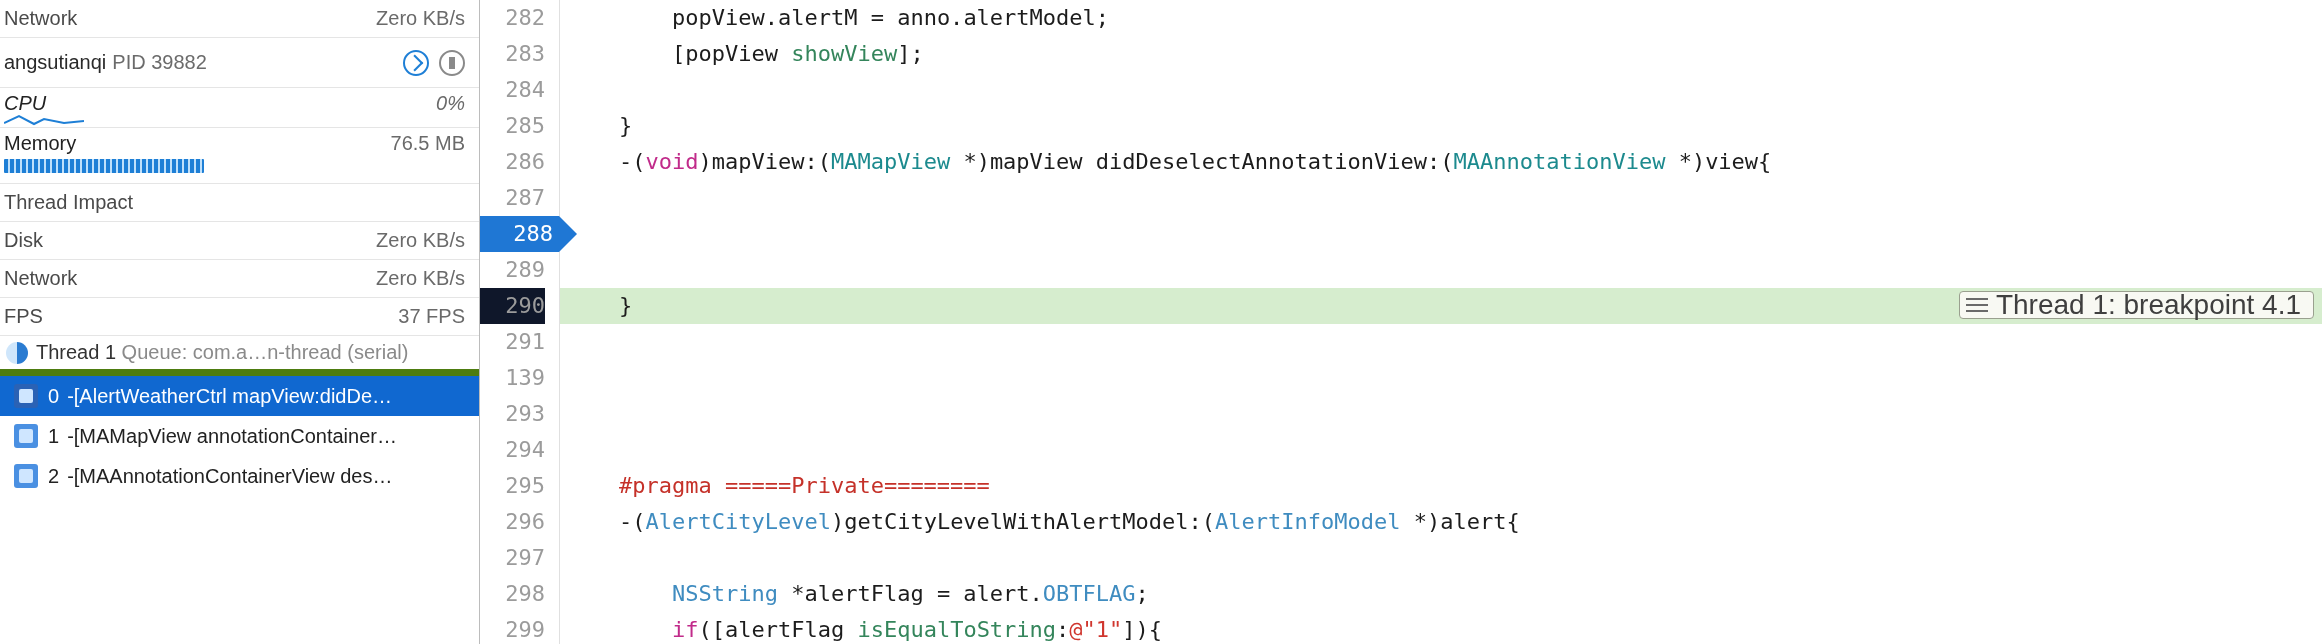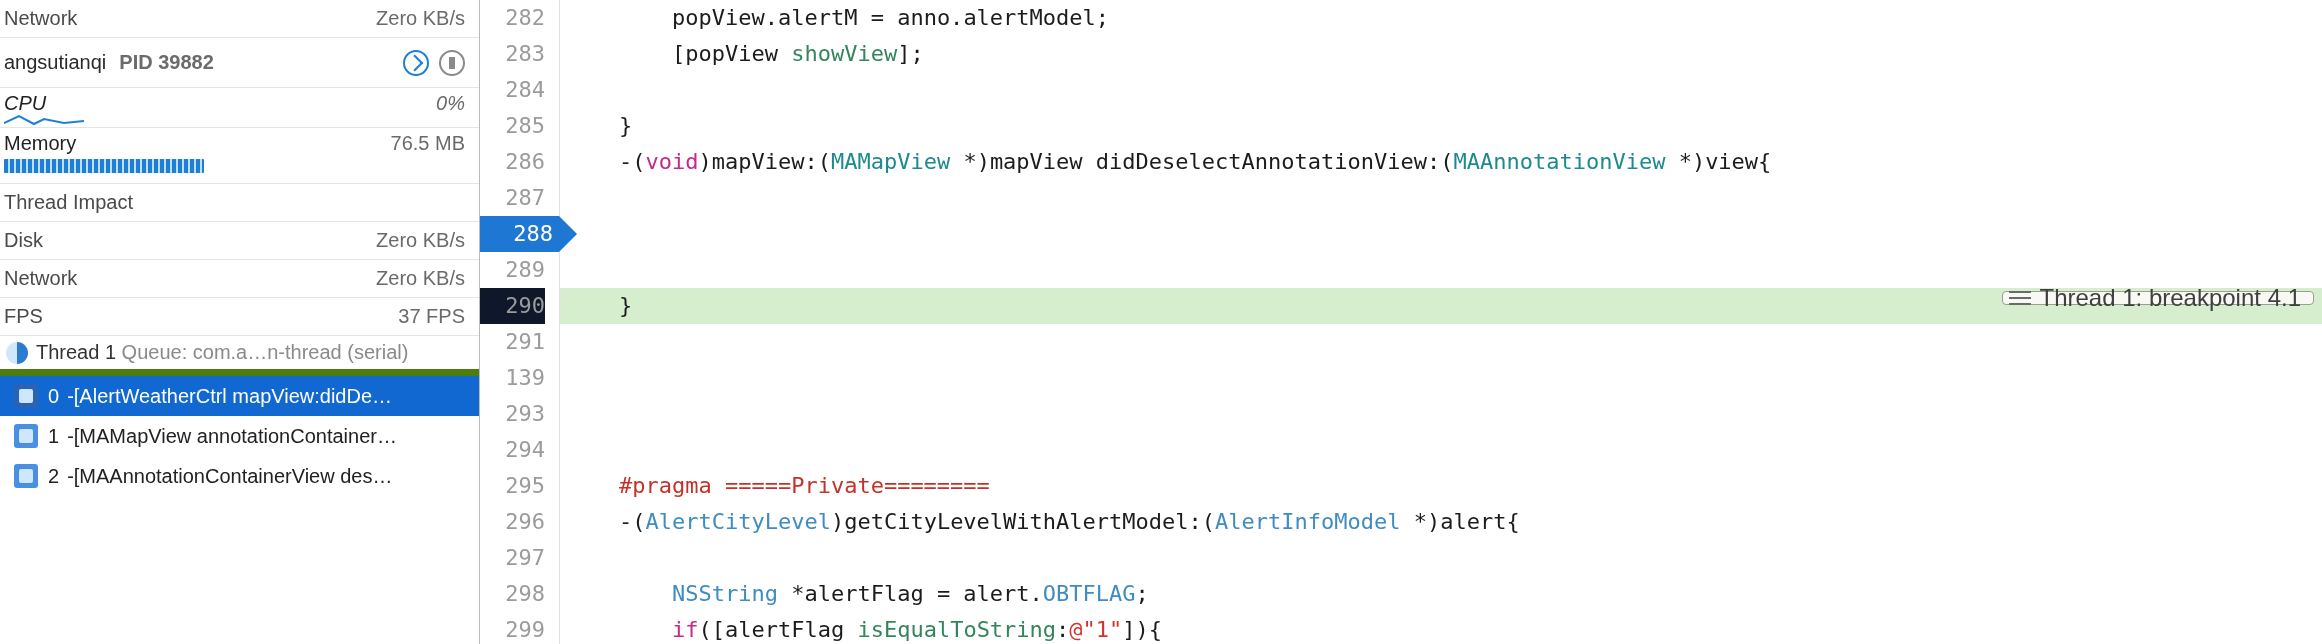--- a/index.html
+++ b/index.html
@@ -50,21 +50,21 @@
 
   .process-row {
     display:flex; align-items:center;
     padding: 6px 14px 6px 4px;
     height: 50px;
     border-bottom:1px solid #e5e5e5;
     color:#2a2a2a;
     position:relative;
   }
   .process-name { font-weight:500; }
-  .process-pid { color:#6b6b6b; margin-left:13px; font-weight:700;}
+  .process-pid { color:#6b6b6b; margin-left:6px; font-weight:400;}
   .process-icons { margin-left:auto; display:flex; gap:10px; align-items:center;}
   .icon-circle {
     width:26px; height:26px; border-radius:50%;
     border:2.5px solid #1e7fd6; position:relative;
   }
   .icon-circle::after{
     content:""; position:absolute; left:50%; top:50%;
     width:10px; height:10px; border-top:2.5px solid #1e7fd6; border-right:2.5px solid #1e7fd6;
     transform: translate(-60%,-50%) rotate(45deg);
   }
@@ -195,28 +195,28 @@
     height:36px;
     padding-left:6px;
     position:relative;
   }
   .cline.hl{
     background:#d6edce;
   }
   .breakpoint-tag{
     position:absolute;
     right:8px; top:3px;
-    height:14px;
+    height:28px;
     display:flex; align-items:center;
     background:#f8f9f3;
     border:1px solid #9aa08f;
     border-radius:4px;
     color:#3f3f3f;
     font-family:"Helvetica Neue",-apple-system,sans-serif;
-    font-size:24px;
+    font-size:28px;
     padding:0 12px 0 6px;
     gap:8px;
   }
   .bp-menu-icon{
     width:22px;height:18px; position:relative;
   }
   .bp-menu-icon span{
     position:absolute; left:0; width:22px; height:2px; background:#6a6a6a;
   }
   .bp-menu-icon span:nth-child(1){top:2px;}

